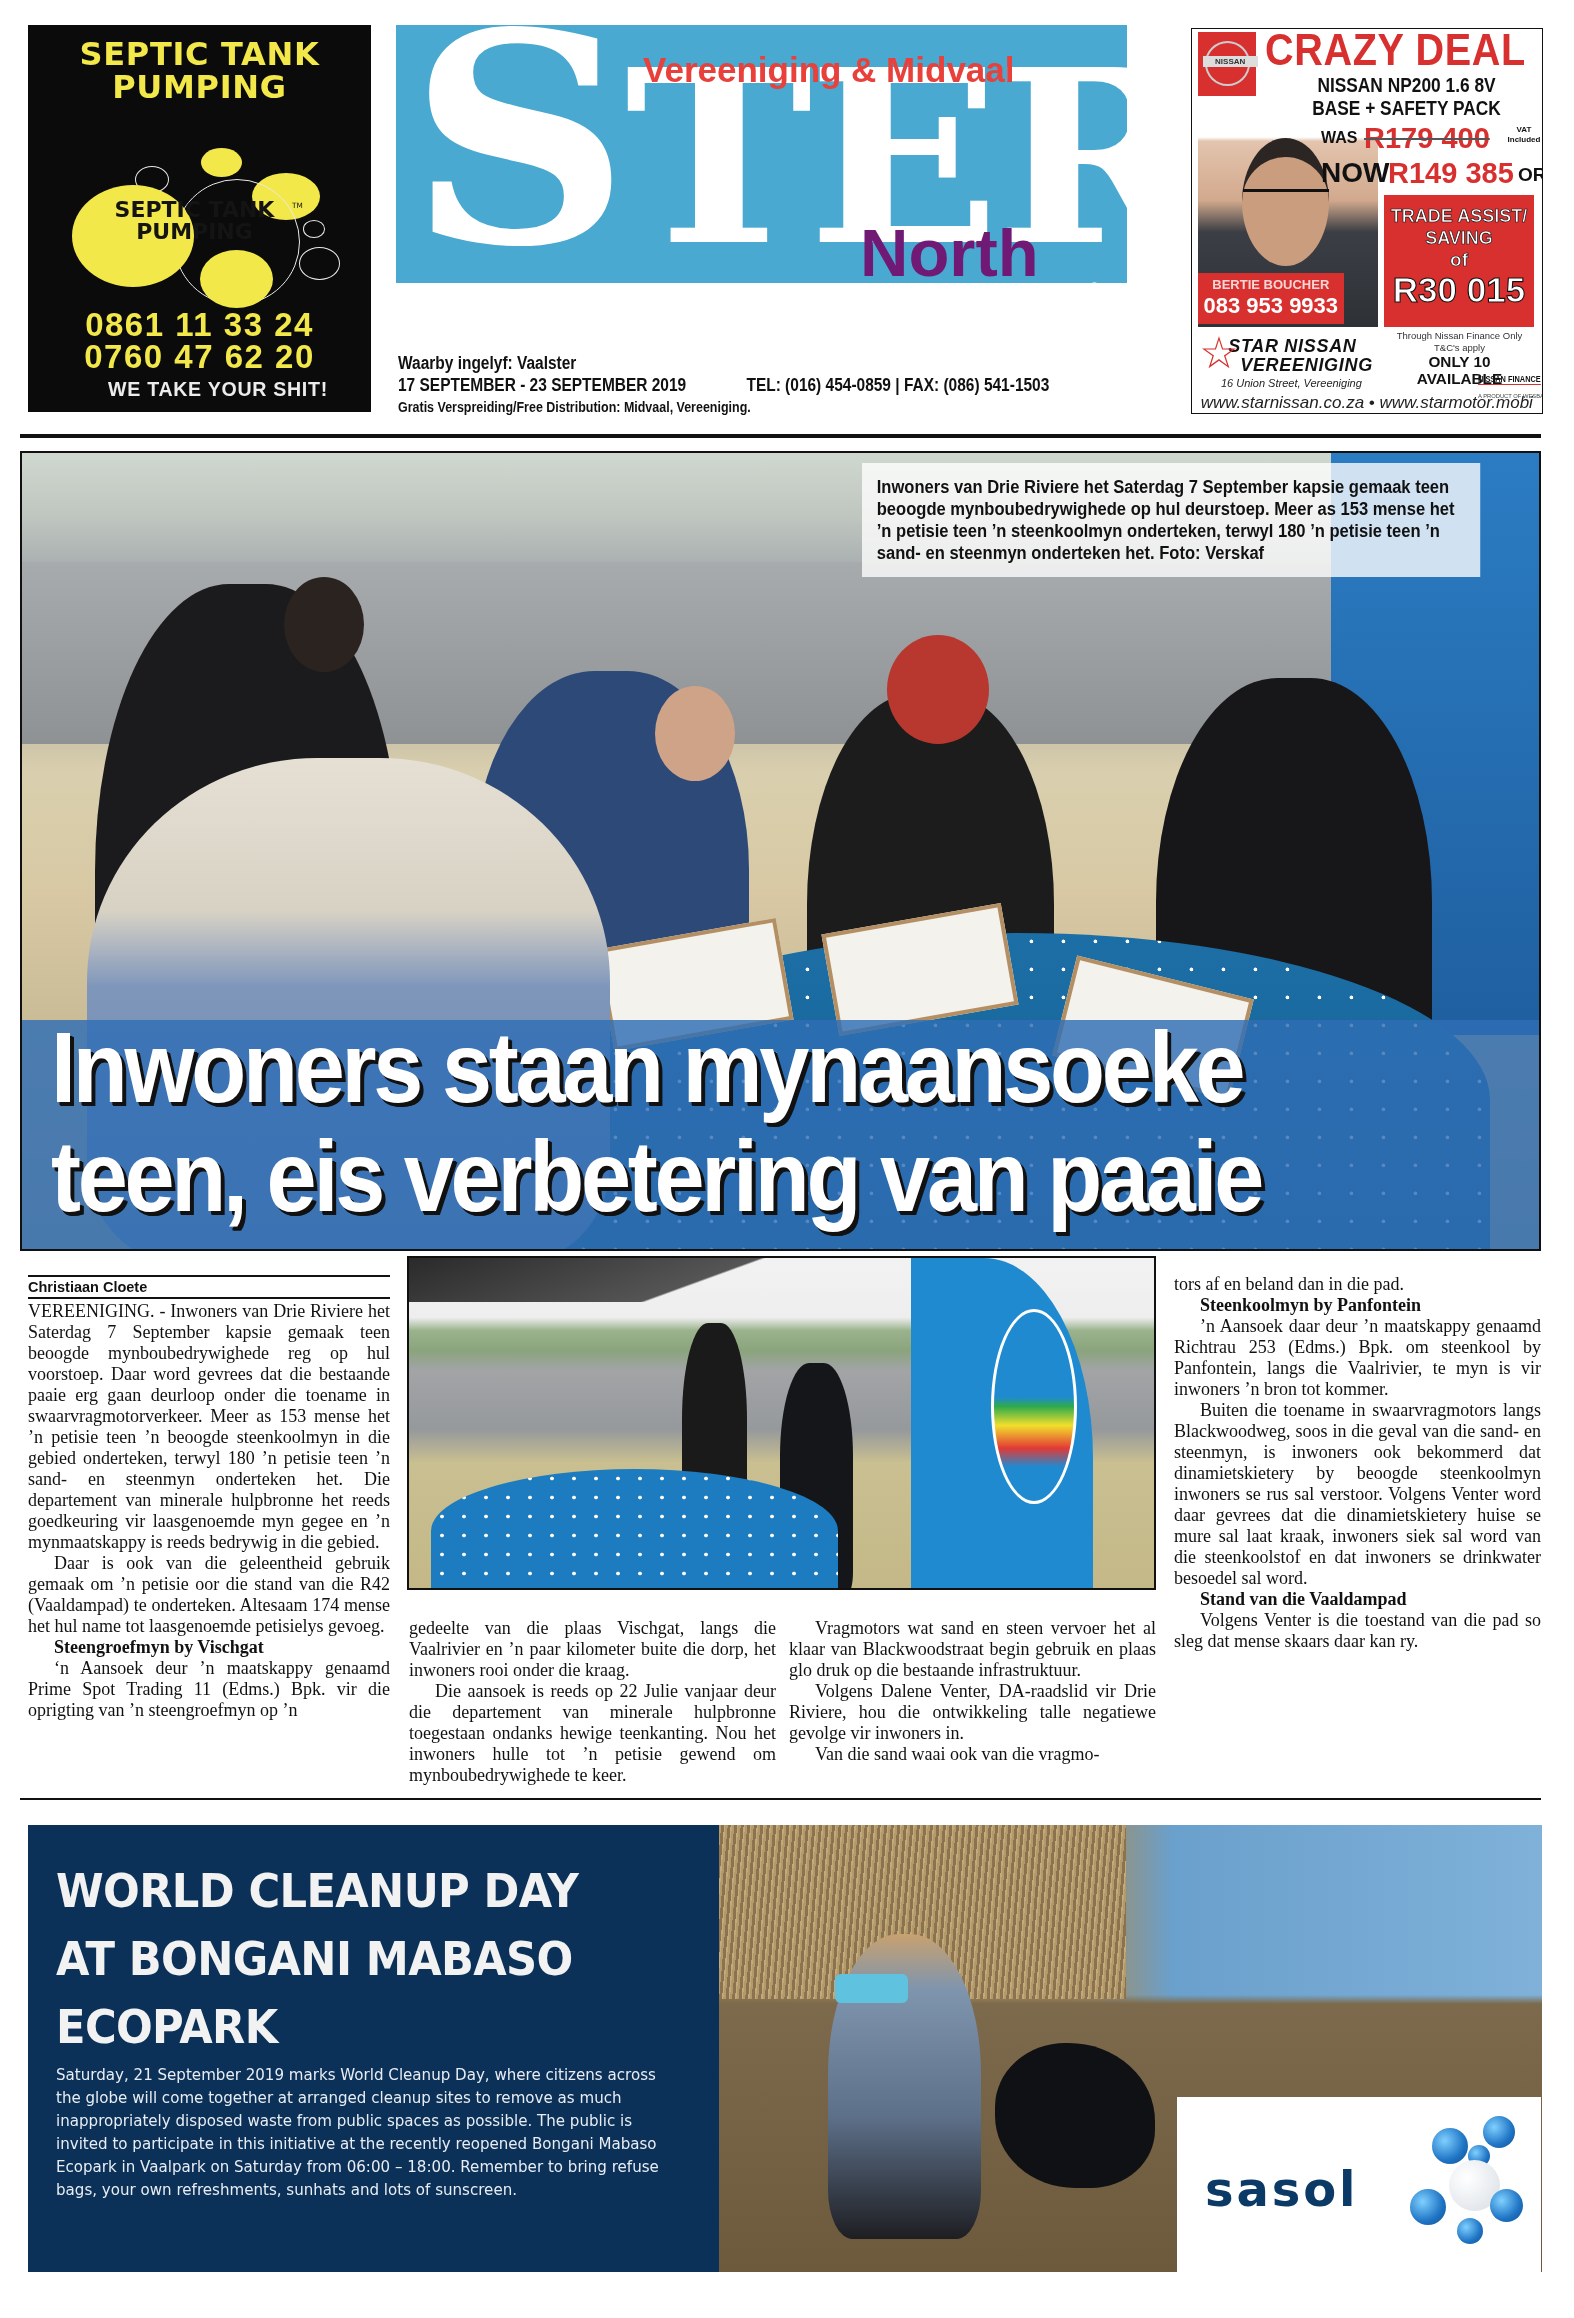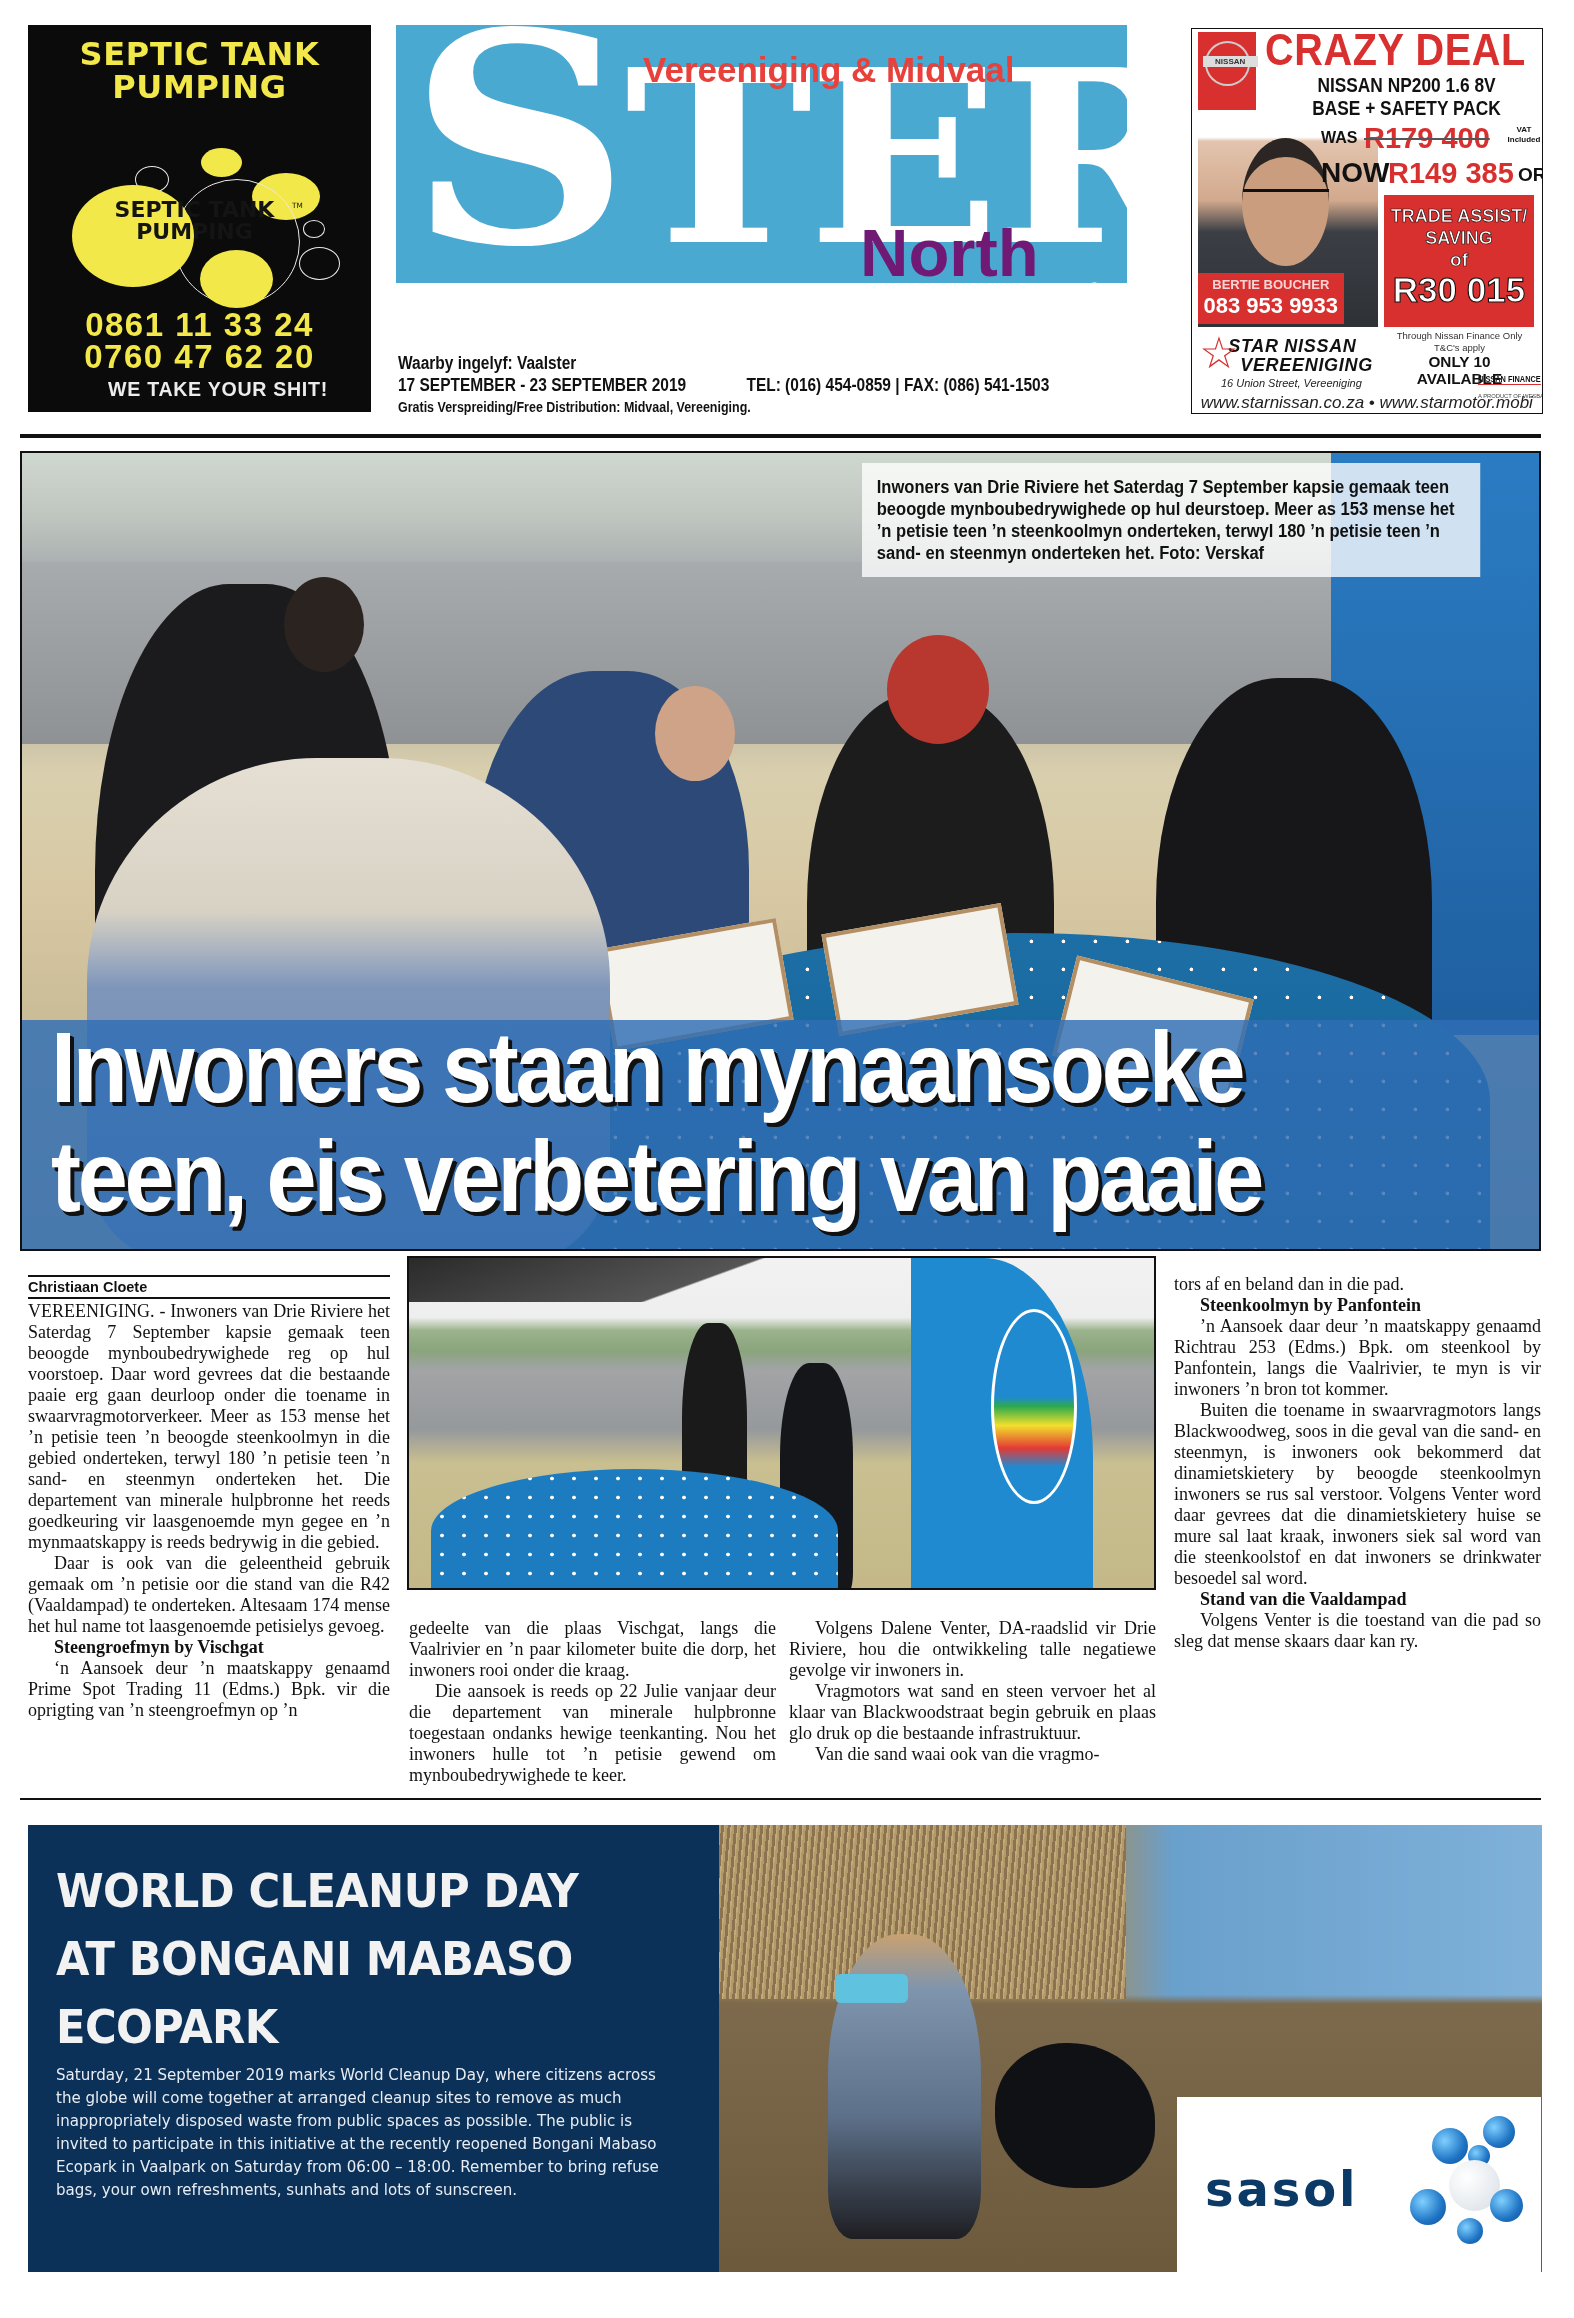--- a/index.html
+++ b/index.html
@@ -24,21 +24,21 @@
   #masthead .north{position:absolute;left:464px;top:195px;color:#701a75;font-family:"Liberation Sans",sans-serif;font-weight:bold;font-size:67px;line-height:65px;}
   #masthead .reg{position:absolute;left:694px;top:256px;font-size:11.6px;color:#fff;}
   #mastinfo{left:398px;top:352px;width:771px;font-family:"Liberation Sans",sans-serif;font-weight:bold;color:#111;transform:scaleX(0.86);transform-origin:left;}
   #mastinfo .l1{font-size:18px;line-height:22px;}
   #mastinfo .l2{font-size:18px;line-height:23px;white-space:nowrap;}
   #mastinfo .l2 .tel{margin-left:65px;}
   #mastinfo .l3{font-size:14.5px;line-height:20.4px;}
 
   
   #nissan{left:1191px;top:28px;width:350px;height:384px;border:1.5px solid #111;background:#fff;overflow:hidden;font-family:"Liberation Sans",sans-serif;}
-  #nissan .logo{position:absolute;left:5.8px;top:2.9px;width:58px;height:78px;background:#d8302f;}
+  #nissan .logo{position:absolute;left:5.8px;top:2.9px;width:58px;height:64px;background:#d8302f;}
   #nissan .logo .badge{position:absolute;left:7.3px;top:8.7px;width:41px;height:41px;border-radius:50%;border:2.9px solid #ccc;}
   #nissan .logo .badge span{position:absolute;left:-4.4px;top:13px;width:55px;height:11.6px;background:#ddd;color:#333;font-size:8px;font-weight:bold;text-align:center;line-height:11.6px;}
   #nissan .crazy{position:absolute;left:73px;top:-4.4px;color:#d8302f;font-weight:bold;font-size:44px;letter-spacing:0.7px;transform:scaleX(0.9);transform-origin:left;white-space:nowrap;}
   #nissan .model{position:absolute;left:80px;top:45px;width:269px;text-align:center;font-weight:bold;font-size:20.4px;line-height:23px;transform:scaleX(0.85);transform-origin:center;}
   #nissan .person{position:absolute;left:5.8px;top:87px;width:180px;height:211px;background:linear-gradient(#fff 0%,#fff 10%,#e3c4ae 12%,#d2a98d 40%,#3b3e44 55%,#2e3136 100%);}
   #nissan .person .head{position:absolute;left:44px;top:22px;width:87px;height:109px;border-radius:50%;background:#c99d7e;border-top:19px solid #2b2623;}
   #nissan .person .glasses{position:absolute;left:45px;top:73px;width:86px;height:7.3px;border-top:3.6px solid #111;}
   #nissan .was{position:absolute;left:129px;top:100px;font-weight:bold;font-size:16px;}
   #nissan .wasprice{position:absolute;left:172px;top:93px;color:#d8302f;font-weight:bold;font-size:29px;text-decoration:line-through;text-decoration-color:#555;}
   #nissan .vat{position:absolute;left:314px;top:96px;font-weight:bold;font-size:8px;line-height:9.5px;text-align:center;}
@@ -250,22 +250,22 @@
   <div class="flag"></div>
   <div class="flaglogo"></div>
 </div>
 
 <div id="col2" class="col">
   <p>gedeelte van die plaas Vischgat, langs die Vaalrivier en ’n paar kilometer buite die dorp, het inwoners rooi onder die kraag.</p>
   <p class="ind">Die aansoek is reeds op 22 Julie vanjaar deur die departement van minerale hulpbronne toegestaan ondanks hewige teenkanting. Nou het inwoners hulle tot ’n petisie gewend om mynboubedrywighede te keer.</p>
 </div>
 
 <div id="col3" class="col">
+  <p class="ind">Vragmotors wat sand en steen vervoer het al klaar van Blackwoodstraat begin gebruik en plaas glo druk op die bestaande infrastruktuur.</p>
   <p class="ind">Volgens Dalene Venter, DA-raadslid vir Drie Riviere, hou die ontwikkeling talle negatiewe gevolge vir inwoners in.</p>
-  <p class="ind">Vragmotors wat sand en steen vervoer het al klaar van Blackwoodstraat begin gebruik en plaas glo druk op die bestaande infrastruktuur.</p>
   <p class="ind">Van die sand waai ook van die vragmo-</p>
 </div>
 
 <div id="col4" class="col">
   <p>tors af en beland dan in die pad.</p>
   <p class="sub">Steenkoolmyn by Panfontein</p>
   <p class="ind">’n Aansoek daar deur ’n maatskappy genaamd Richtrau 253 (Edms.) Bpk. om steenkool by Panfontein, langs die Vaalrivier, te myn is vir inwoners ’n bron tot kommer.</p>
   <p class="ind">Buiten die toename in swaarvragmotors langs Blackwoodweg, soos in die geval van die sand- en steenmyn, is inwoners ook bekommerd dat dinamietskietery by beoogde steenkoolmyn inwoners se rus sal verstoor. Volgens Venter word daar gevrees dat die dinamietskietery huise se mure sal laat kraak, inwoners siek sal word van die steenkoolstof en dat inwoners se drinkwater besoedel sal word.</p>
   <p class="sub">Stand van die Vaaldampad</p>
   <p class="ind">Volgens Venter is die toestand van die pad so sleg dat mense skaars daar kan ry.</p>

